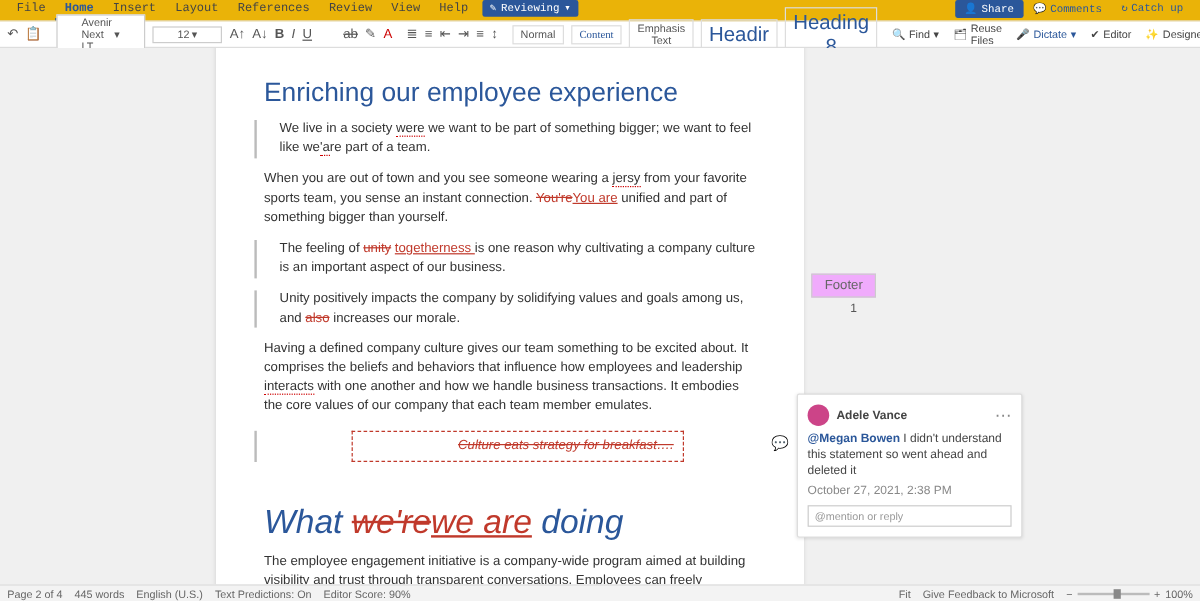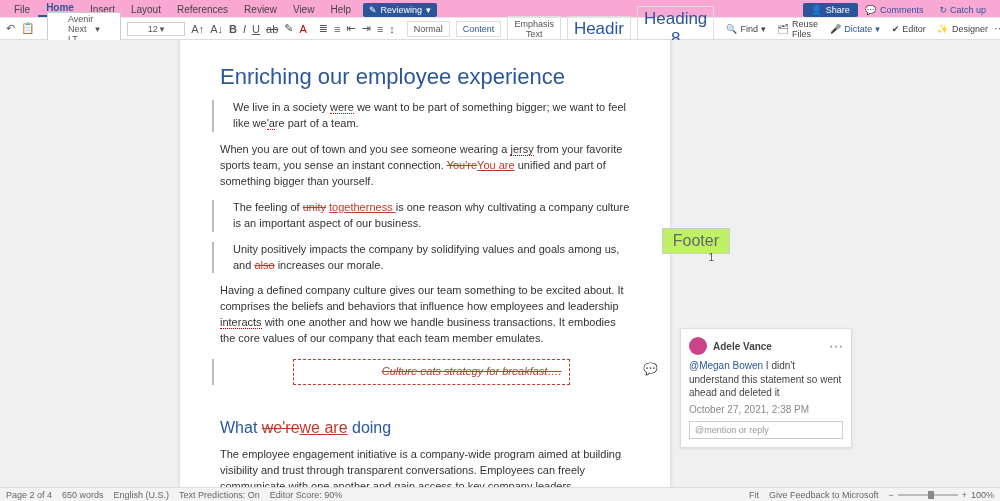--- a/index.html
+++ b/index.html
@@ -1,68 +1,68 @@
 <!DOCTYPE html>
 <html><head>
 <meta charset="utf-8">
 <style>
 * { box-sizing: border-box; margin: 0; padding: 0; }
 body { font-family: "Segoe UI", Arial, sans-serif; font-size: 11px; background: #f3f3f3; overflow: hidden; width: 1000px; height: 501px; position: relative; }
 
 
-.menu-bar { height: 18px; background: #f9a8d4; display: flex; align-items: flex-end; padding: 0 6px; font-size: 10px; color: #444; border-bottom: 1px solid #e5e5e5; }
+.menu-bar { height: 18px; background: #eab308; display: flex; align-items: flex-start; padding: 0 6px; font-size: 10px; color: #444; border-bottom: 1px solid #e5e5e5; font-family: Liberation Mono, monospace; }
 .menu-bar .tab { padding: 2px 8px; cursor: pointer; }
 .menu-bar .tab.active { color: #2b579a; border-bottom: 2px solid #2b579a; font-weight: 600; }
 .menu-bar .reviewing { margin-left: 4px; background: #2b579a; color: #fff; padding: 2px 6px; border-radius: 2px; font-size: 9px; display: flex; align-items: center; gap: 4px; }
 .menu-bar .spacer { flex: 1; }
 .menu-bar .right-btn { padding: 2px 8px; font-size: 9px; color: #2b579a; display:flex; align-items:center; gap:3px;}
 .menu-bar .share { background: #2b579a; color: #fff; border-radius: 2px; padding: 2px 8px; }
 
 
 .ribbon { height: 22px; background: #fff; display: flex; align-items: center; padding: 0 6px; gap: 6px; font-size: 10px; color: #555; border-bottom: 1px solid #ddd; }
 .ribbon .sep { width: 1px; height: 16px; background: #ddd; }
 .ribbon .ico { width: 14px; height: 14px; display: inline-flex; align-items: center; justify-content: center; color: #555; font-size: 11px; }
 .ribbon .sel { border: 1px solid #ccc; padding: 1px 20px; font-size: 9px; background: #fff; display:flex; align-items:center; gap:2px;}
 .ribbon .bold { font-weight: bold; }
 .ribbon .ital { font-style: italic; }
 .ribbon .und { text-decoration: underline; }
-.ribbon .strike { text-decoration: line-through; }
+.ribbon .strike { text-decoration: line-through; margin-left: 20px; }
 .ribbon .style-box { border: 1px solid #ddd; padding: 2px 6px; font-size: 9px; text-align: center; }
 .ribbon .style-normal { }
-.ribbon .style-link { color: #2b579a; }
+.ribbon .style-link { color: #2b579a; font-family: Liberation Serif, serif; }
 .ribbon .style-head { color: #2b579a; font-size: 17px; }
 .ribbon .txtbtn { display:flex; align-items:center; gap:3px; color:#444; font-size:9px;}
 .ribbon .txtbtn.blue{ color:#2b579a; }
 
 
 .canvas { position: absolute; top: 40px; left: 0; right: 0; bottom: 14px; background: #f0f0f0; overflow: hidden; }
 .page { position: absolute; left: 180px; top: -6px; width: 490px; background: #fff; padding: 30px 40px 40px 40px; box-shadow: 0 1px 4px rgba(0,0,0,.15); }
 .heading1 { color: #2b579a; font-size: 22px; font-weight: 400; margin-bottom: 10px; }
-.heading2 { color: #2b579a; font-size: 16px; font-weight: 400; margin-top: 34px; margin-bottom: 10px; }
+.heading2 { color: #2b579a; font-size: 28px; font-weight: 400; margin-top: 34px; margin-bottom: 10px; font-style: italic; }
 .para { font-size: 11px; color: #333; line-height: 1.45; margin-bottom: 10px; position: relative; }
 .change-bar { border-left: 2px solid #bbb; padding-left: 19px; margin-left: -8px; }
 .squiggle { border-bottom: 1px dotted #c00; }
 .del { color: #c0392b; text-decoration: line-through; }
 .ins { color: #c0392b; text-decoration: underline; }
 .quote-box { border: 1px dashed #c0392b; padding: 4px 8px; margin: 12px auto 14px auto; width: 70%; text-align: right; }
 .quote-box span { color: #c0392b; text-decoration: line-through; font-style: italic; font-size: 11px; }
 .comment-glyph { position: absolute; right: -28px; top: 2px; color: #888; font-size: 12px; }
 
 
-.side-footer { position: absolute; right: 270px; top: 188px; border: 1px solid #ccc; padding: 3px 10px; font-size: 16px; color: #666; background: #bef264; }
+.side-footer { position: absolute; right: 270px; top: 188px; border: 1px solid #ccc; padding: 3px 10px; font-size: 11px; color: #666; background: #f0abfc; }
 .side-num { position: absolute; right: 286px; top: 212px; font-size: 10px; color: #555; }
 
 
-.comment-card { position: absolute; right: 148px; top: 288px; width: 172px; background: #fff; border: 1px solid #ddd; border-radius: 2px; padding: 8px; box-shadow: 0 1px 3px rgba(0,0,0,.1); font-size: 10px; color: #444; }
+.comment-card { position: absolute; right: 148px; top: 288px; width: 188px; background: #fff; border: 1px solid #ddd; border-radius: 2px; padding: 8px; box-shadow: 0 1px 3px rgba(0,0,0,.1); font-size: 10px; color: #444; }
 .comment-card .hdr { display: flex; align-items: center; gap: 6px; margin-bottom: 4px; }
 .comment-card .avatar { width: 18px; height: 18px; border-radius: 50%; background: #c48; }
 .comment-card .name { font-weight: 600; }
 .comment-card .dots { margin-left: auto; color: #888; font-size: 14px; line-height: 6px; }
 .comment-card .body { line-height: 1.35; }
-.comment-card .mention { color: #2b579a; font-weight: 400; }
+.comment-card .mention { color: #2b579a; font-weight: 700; }
 .comment-card .ts { color: #888; margin-top: 4px; }
 .comment-card .reply { border: 1px solid #ccc; padding: 3px 5px; margin-top: 6px; color: #999; font-size: 9px; }
 
 
 .status { position: absolute; bottom: 0; left: 0; right: 0; height: 14px; background: #f3f3f3; border-top: 1px solid #ddd; display: flex; align-items: center; font-size: 9px; color: #666; padding: 0 6px; gap: 10px; }
 .status .spacer { flex: 1; }
 .status .zoom { display: flex; align-items: center; gap: 4px; }
 .status .slider { width: 60px; height: 2px; background: #bbb; position: relative; }
 .status .slider::after { content:""; position:absolute; left:50%; top:-3px; width:6px;height:8px;background:#888; }
 </style>
@@ -174,21 +174,21 @@
     <div class="body">
       <span class="mention">@Megan Bowen</span><span> I didn't understand this statement so went ahead and deleted it</span>
     </div>
     <div class="ts">October 27, 2021, 2:38 PM</div>
     <div class="reply" title="@mention or reply">@mention or reply</div>
   </div>
 </div>
 
 <div class="status">
   <span>Page 2 of 4</span>
-  <span>650 words</span>
+  <span>445 words</span>
   <span>English (U.S.)</span>
   <span>Text Predictions: On</span>
   <span>Editor Score: 90%</span>
   <span class="spacer"></span>
   <span>Fit</span>
   <span>Give Feedback to Microsoft</span>
   <span class="zoom">
     <span>−</span>
     <span class="slider"></span>
     <span>+</span>

